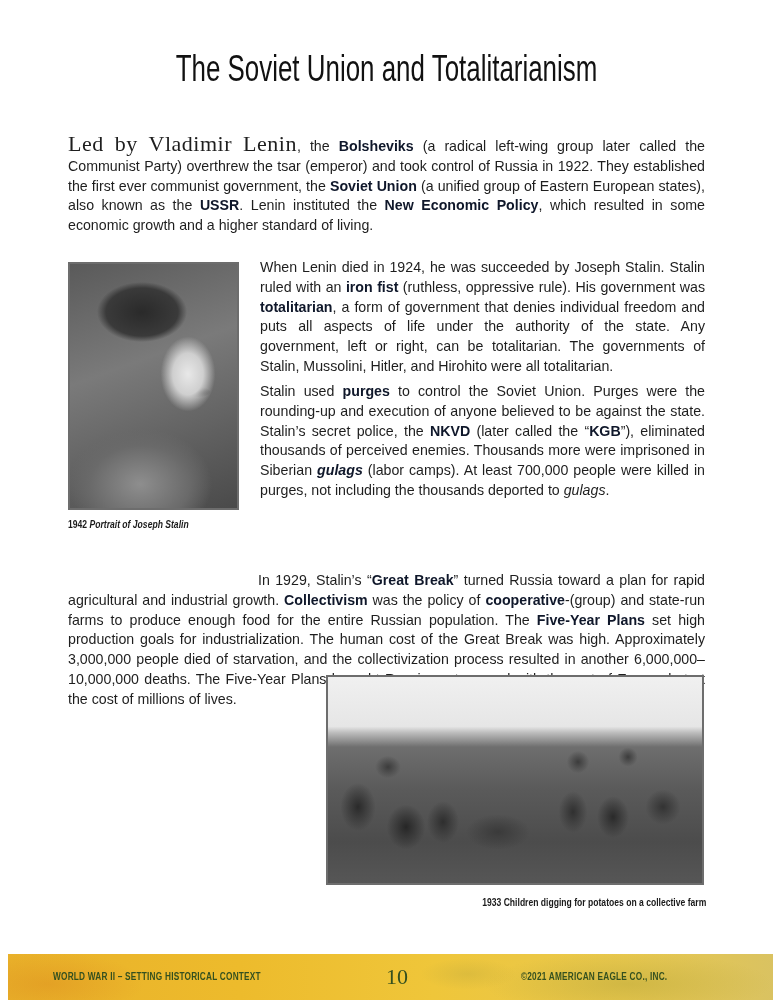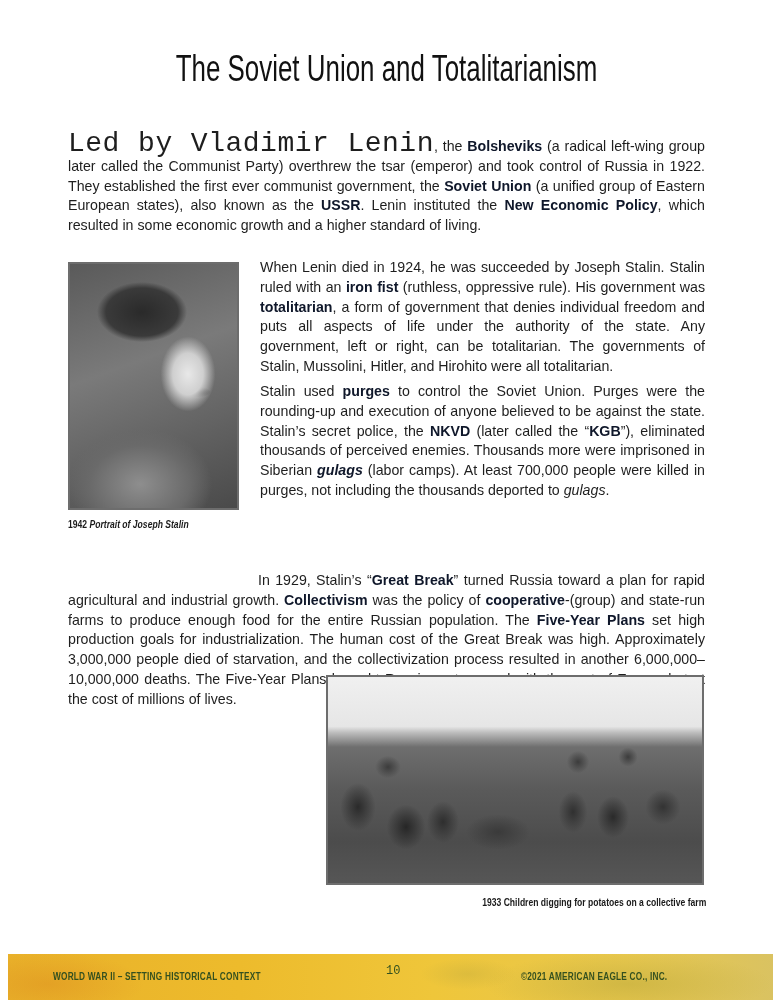--- a/index.html
+++ b/index.html
@@ -5,21 +5,21 @@
   html, body { margin: 0; padding: 0; background: #ffffff; }
   body { width: 773px; height: 1000px; position: relative; overflow: hidden;
          font-family: "Liberation Sans", sans-serif; color: #1a1a1a; }
   .title { position: absolute; top: 48px; left: 0; width: 773px; text-align: center;
            font-family: "Liberation Sans", sans-serif; font-size: 36px; font-weight: normal;
            letter-spacing: 0px; transform: scaleX(0.72); transform-origin: center;
            color: #111; margin: 0; }
   .para { position: absolute; font-size: 14.2px; line-height: 19.8px; text-align: justify;
           margin: 0; color: #1e1e1e; }
   .para b { font-weight: bold; color: #0f172a; }
-  .lead { font-family: Liberation Mono, monospace; font-size: 28px; letter-spacing: 0.5px; }
+  .lead { font-family: Liberation Serif, serif; font-size: 22px; letter-spacing: 0.5px; }
   #p1 { top: 134px; left: 68px; width: 637px; }
   #p2 { top: 258px; left: 260px; width: 445px; }
   #p3 { top: 382px; left: 260px; width: 445px; }
   #p4 { top: 555px; left: 68px; width: 637px; margin-top: 16px; }
   #p4 .indent { display: inline-block; width: 190px; }
   .photo { position: absolute; border: 2px solid #6d6d6d; overflow: hidden; }
   #stalin-photo { top: 262px; left: 68px; width: 167px; height: 244px;
      background:
        radial-gradient(ellipse 38px 52px at 118px 110px, #e8e8e8 0%, #cfcfcf 40%, transparent 72%),
        radial-gradient(ellipse 60px 40px at 72px 48px, #2a2a2a 0%, #3a3a3a 60%, transparent 75%),
@@ -50,22 +50,22 @@
             background:
               radial-gradient(ellipse 180px 40px at 620px 30px, rgba(190,170,60,0.55) 0%, transparent 80%),
               radial-gradient(ellipse 60px 20px at 460px 20px, rgba(200,175,60,0.45) 0%, transparent 80%),
               radial-gradient(ellipse 120px 40px at 40px 30px, rgba(220,140,30,0.45) 0%, transparent 80%),
               linear-gradient(90deg, #e9b12a 0%, #edbb2c 30%, #efc63a 55%, #e8c84e 80%, #d9c262 100%); }
   .foot-text { position: absolute; top: 16px; font-family: "Liberation Sans", sans-serif;
                font-weight: bold; font-size: 11px; color: #34501f; white-space: nowrap;
                transform: scaleX(0.75); letter-spacing: 0.3px; }
   #foot-left { left: 45px; transform-origin: left center; }
   #foot-right { left: 513px; transform-origin: left center; }
-  #foot-page { position: absolute; top: 10px; left: 378px; font-family: Liberation Mono, monospace;
-               font-size: 12px; color: #34501f; }
+  #foot-page { position: absolute; top: 10px; left: 378px; font-family: Liberation Serif, serif;
+               font-size: 22px; color: #34501f; }
 </style>
 </head>
 <body>
 
 <h1 class="title">The Soviet Union and Totalitarianism</h1>
 
 <p class="para" id="p1"><span class="lead">Led by Vladimir Lenin</span><span>, the </span><b>Bolsheviks</b><span> (a radical left-wing group later called the Communist Party) overthrew the tsar (emperor) and took control of Russia in 1922. They established the first ever communist government, the </span><b>Soviet Union</b><span> (a unified group of Eastern European states), also known as the </span><b>USSR</b><span>. Lenin instituted the </span><b>New Economic Policy</b><span>, which resulted in some economic growth and a higher standard of living.</span></p>
 
 <div class="photo" id="stalin-photo" title="Portrait of Joseph Stalin in profile"></div>
 <div class="caption" id="stalin-caption"><span>1942 </span><i>Portrait of Joseph Stalin</i></div>

